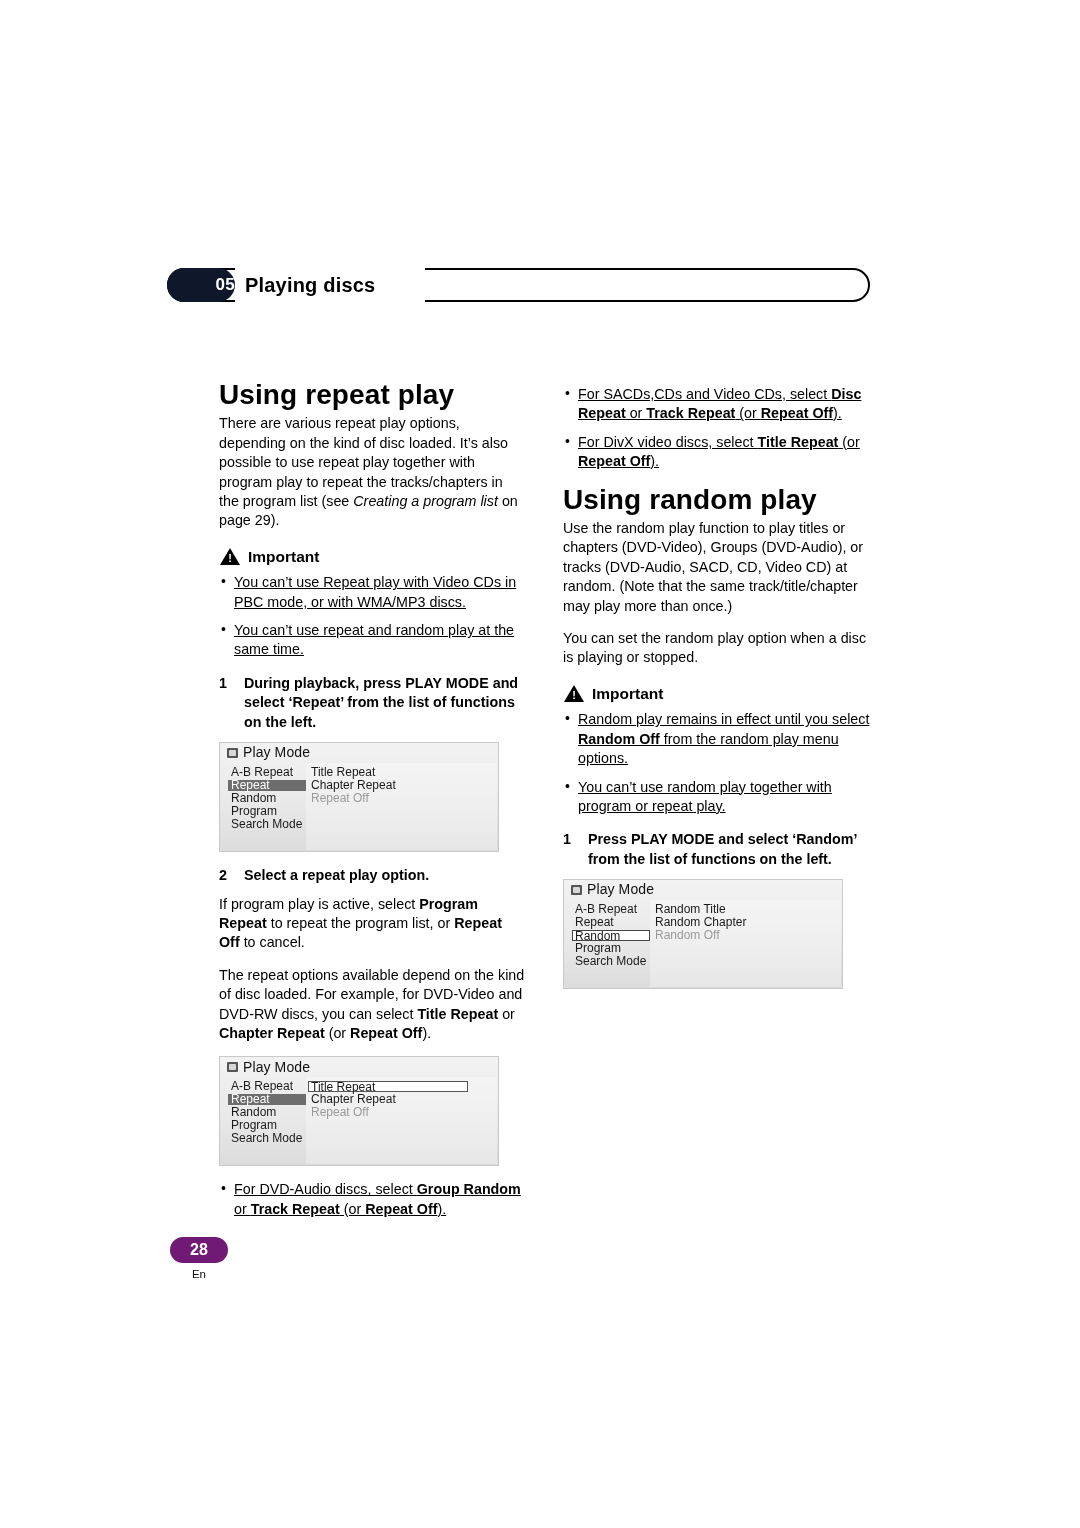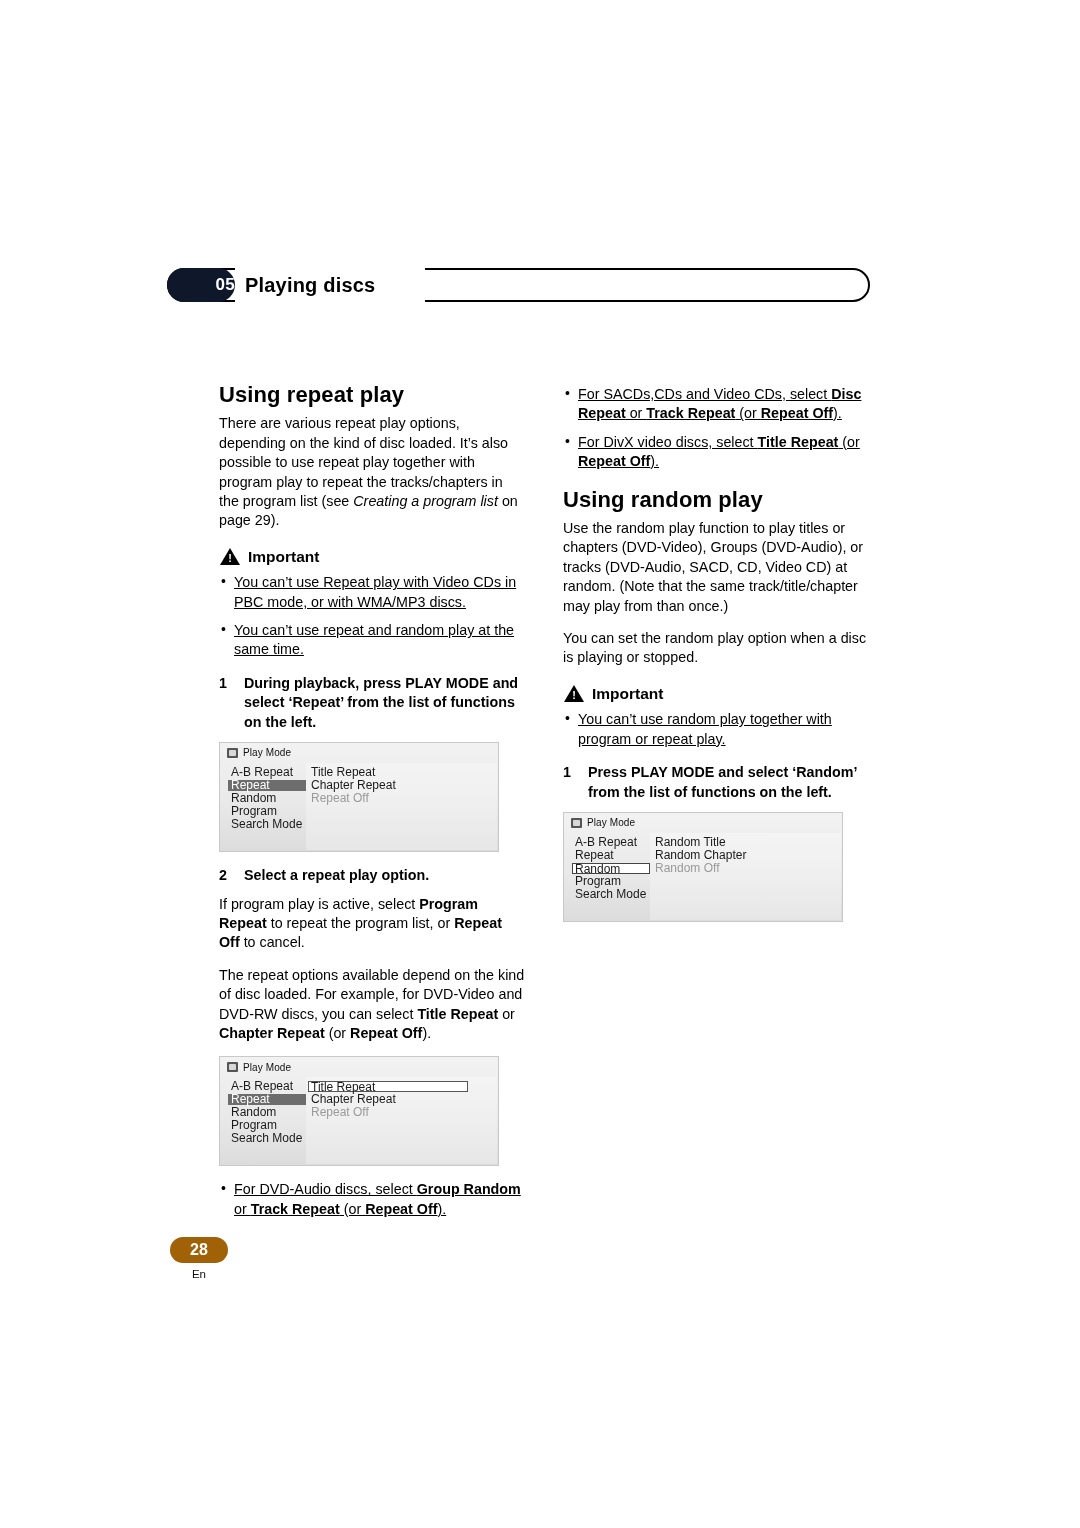--- a/index.html
+++ b/index.html
@@ -75,21 +75,21 @@
   .col {
     position: absolute;
     width: 307px;
     font-size: 14.3px;
     line-height: 19.4px;
   }
   .col-left { left: 219px; top: 385px; }
   .col-right { left: 563px; top: 385px; }
 
   h2.sec {
-    font-size: 22px;
+    font-size: 28px;
     font-weight: bold;
     margin: 0 0 10px 0;
     letter-spacing: 0.1px;
   }
   p {
     margin: 0 0 13px 0;
   }
   .it { font-style: italic; }
   .b { font-weight: bold; }
 
@@ -182,21 +182,21 @@
   }
   .osd-disc-icon:after {
     content: "";
     position: absolute;
     left: 2px; top: 2px;
     width: 7px; height: 6px;
     background: #d8d8d8;
     border-radius: 1px;
   }
   .osd-title {
-    font-size: 10px;
+    font-size: 14px;
     color: #111;
     letter-spacing: 0.1px;
   }
   .osd-left {
     position: absolute;
     left: 8px;
     top: 24px;
     width: 78px;
   }
   .osd-right {
@@ -244,21 +244,21 @@
 
   
   .footer {
     position: absolute;
     left: 170px;
     top: 1237px;
   }
   .page-badge {
     width: 58px;
     height: 26px;
-    background: #a16207;
+    background: #701a75;
     border-radius: 13px;
     color: #fff;
     font-size: 16px;
     font-weight: bold;
     text-align: center;
     line-height: 26px;
   }
   .lang {
     margin-top: 5px;
     font-size: 11.5px;
@@ -367,34 +367,35 @@
 
   <div class="col col-right">
 
     <ul class="bullets">
       <li><span>For SACDs,CDs and Video CDs, select </span><span class="b">Disc Repeat</span><span> or </span><span class="b">Track Repeat</span><span> (or </span><span class="b">Repeat Off</span><span>).</span></li>
       <li><span>For DivX video discs, select </span><span class="b">Title Repeat</span><span> (or </span><span class="b">Repeat Off</span><span>).</span></li>
     </ul>
 
     <h2 class="sec" style="margin-top:18px;">Using random play</h2>
 
-    <p>Use the random play function to play titles or chapters (DVD-Video), Groups (DVD-Audio), or tracks (DVD-Audio, SACD, CD, Video CD) at random. (Note that the same track/title/chapter may play from than once.)</p>
+    <p>Use the random play function to play titles or chapters (DVD-Video), Groups (DVD-Audio), or tracks (DVD-Audio, SACD, CD, Video CD) at random. (Note that the same track/title/chapter may play more than once.)</p>
     <p>You can set the random play option when a disc is playing or stopped.</p>
 
     <div class="important">
       <div class="important-head">
         <span class="warn-icon">
           <svg width="22" height="19" viewBox="0 0 22 19">
             <polygon points="11,1 21,18 1,18" fill="#000"></polygon>
             <text x="11" y="15" font-size="11" font-family="Liberation Sans, sans-serif" fill="#fff" text-anchor="middle" font-weight="bold">!</text>
           </svg>
         </span>
         <span class="important-label">Important</span>
       </div>
       <ul class="bullets">
+        <li><span>Random play remains in effect until you select </span><span class="b">Random Off</span><span> from the random play menu options.</span></li>
         <li>You can’t use random play together with program or repeat play.</li>
       </ul>
     </div>
 
     <div class="step">
       <span class="num">1</span>
       <span class="step-body">Press PLAY MODE and select ‘Random’ from the list of functions on the left.</span>
     </div>
 
     <div class="osd-wrap">

